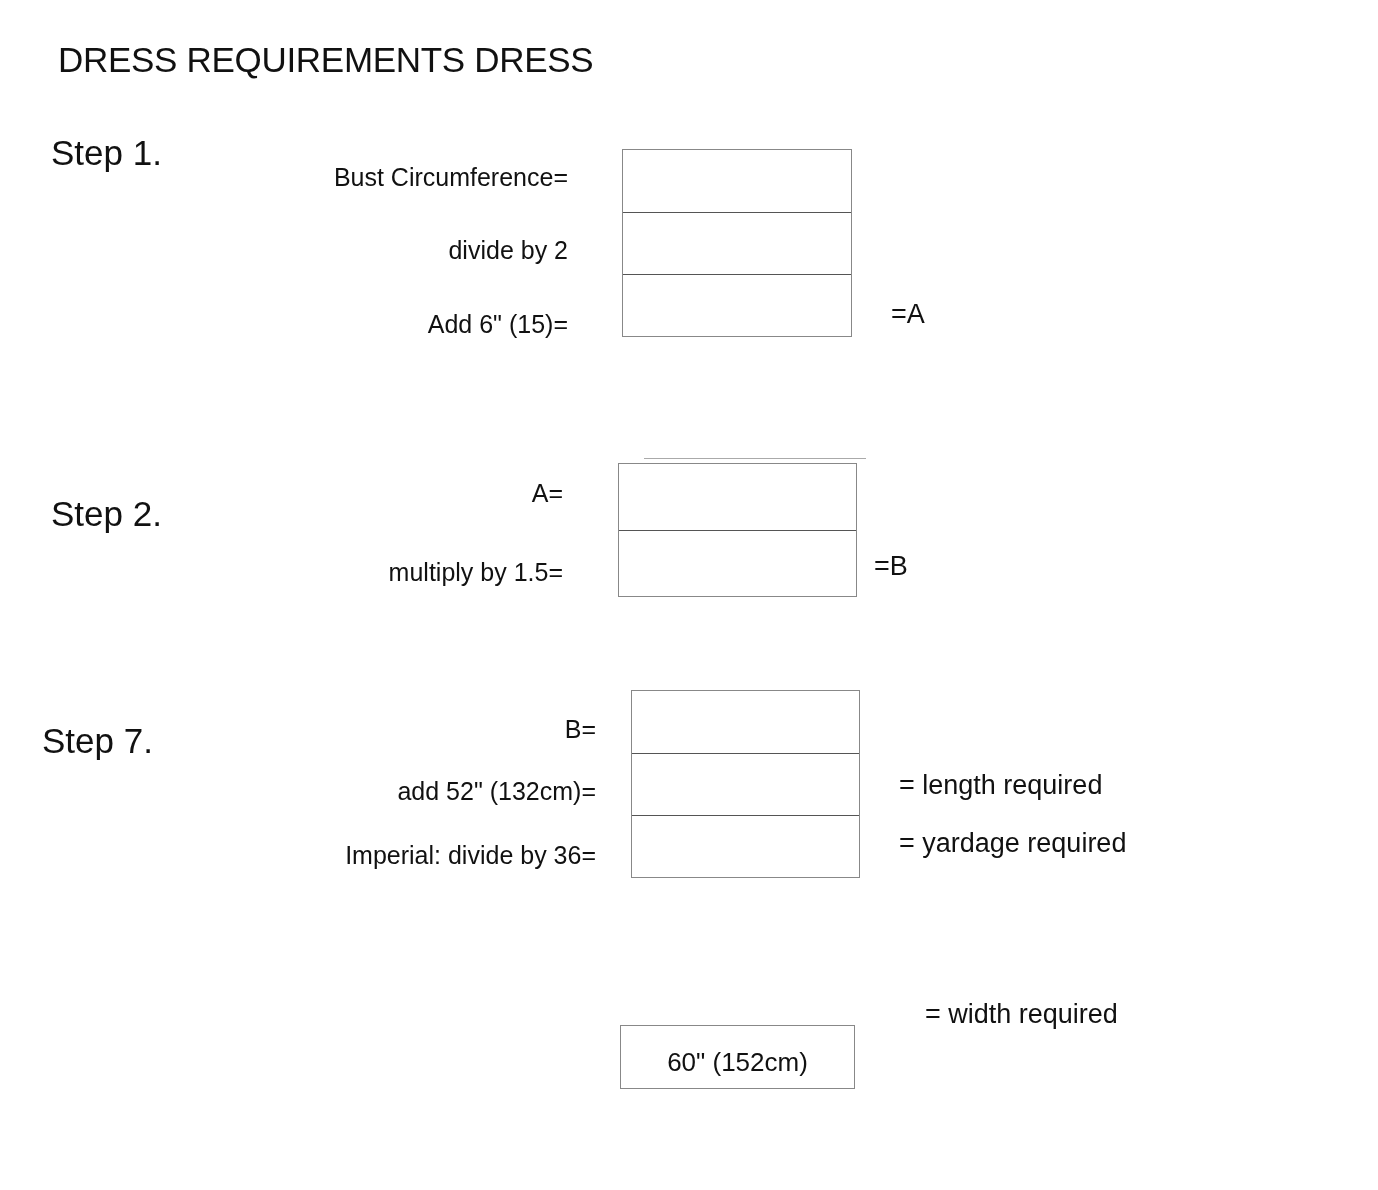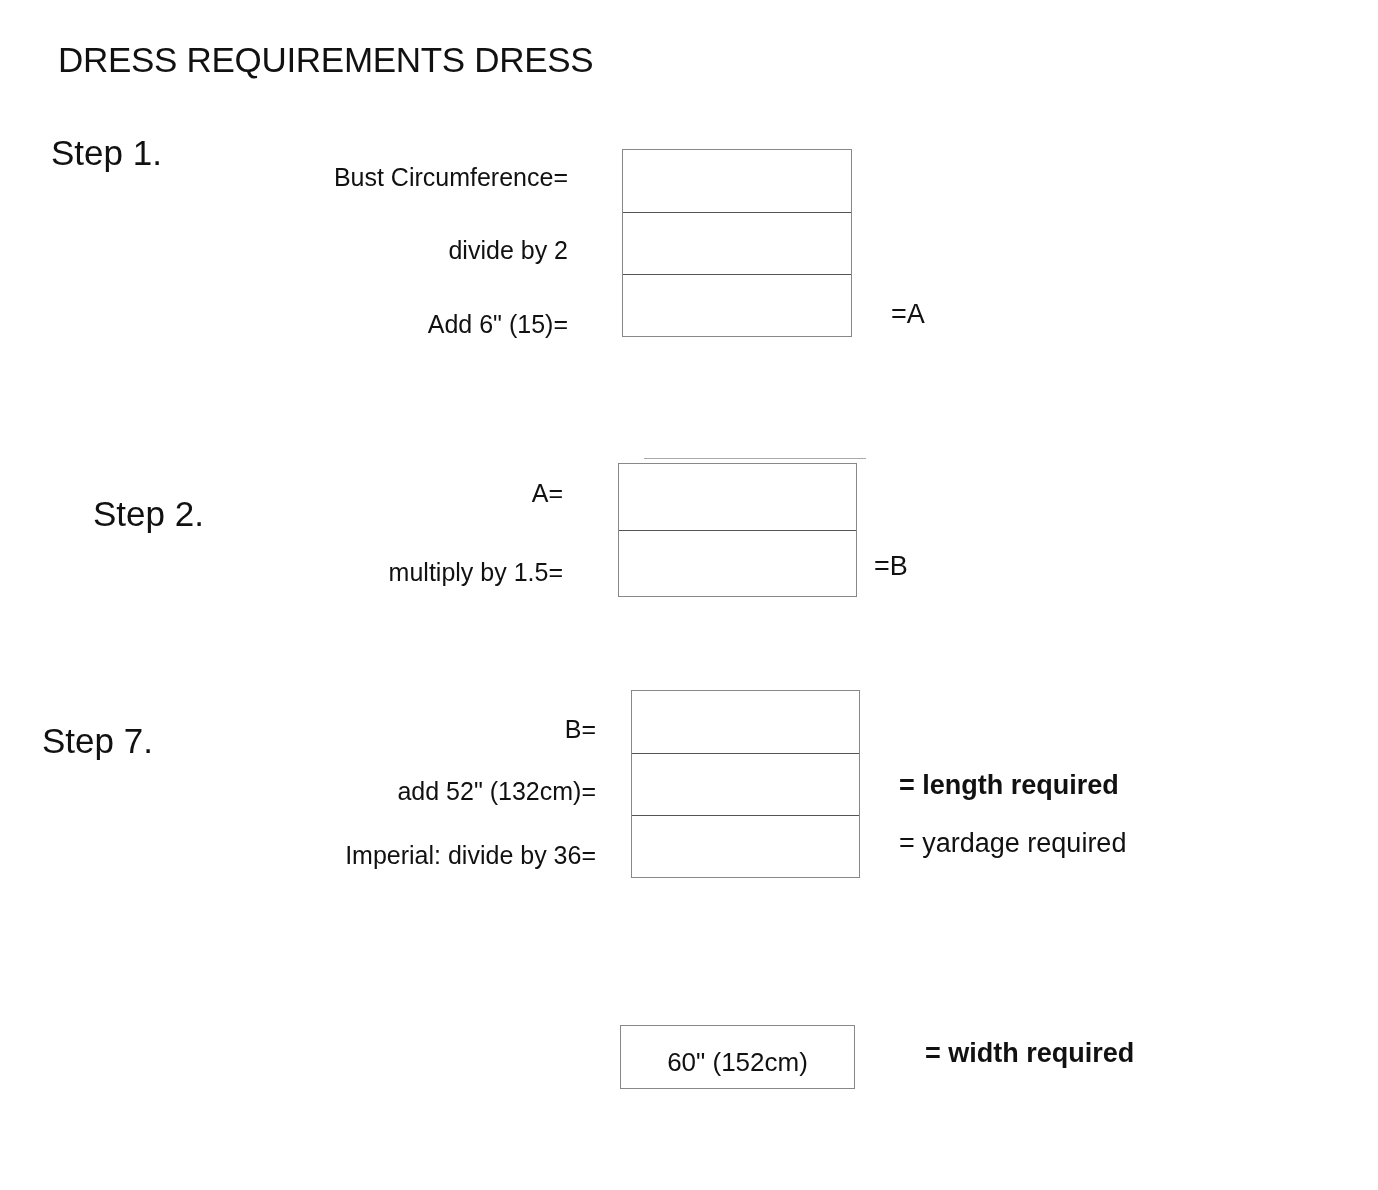--- a/index.html
+++ b/index.html
@@ -43,21 +43,21 @@
     </div>
     <div class="cell divider" style="top:124px; height:62px;">
       <input type="text" value="" style="">
     </div>
   </div>
 
   <div class="abs note" style="left:891px; top:299px;">=A</div>
 </section>
 
 <section>
-  <div class="abs step" style="left:51px; top:494px;margin-left:42px;">Step 2.</div>
+  <div class="abs step" style="left:51px; top:494px;">Step 2.</div>
 
   <div class="abs label" style="right:815px; top:479px;">A=</div>
   <div class="abs label" style="right:815px; top:558px;margin-left:34px;">multiply by 1.5=</div>
 
   <div class="stray-line" style="left:644px; top:458px; width:222px;"></div>
 
   <div class="box" style="left:618px; top:463px; width:239px; height:134px;">
     <div class="cell" style="top:0; height:66px;">
       <input type="text" value="" style="">
     </div>
@@ -81,22 +81,22 @@
       <input type="text" value="" style="">
     </div>
     <div class="cell divider" style="top:62px; height:62px;">
       <input type="text" value="" style="">
     </div>
     <div class="cell divider" style="top:124px; height:62px;">
       <input type="text" value="" style="">
     </div>
   </div>
 
-  <div class="abs note" style="left:899px; top:770px;font-weight:bold;">= length required</div>
+  <div class="abs note" style="left:899px; top:770px;">= length required</div>
   <div class="abs note" style="left:899px; top:828px;">= yardage required</div>
 </section>
 
 <section>
   <div class="box" style="left:620px; top:1025px; width:235px; height:64px;">
     <div class="fixed-text" style="top:21px;">60" (152cm)</div>
   </div>
-  <div class="abs note" style="left:925px; top:1038px;font-weight:bold;">= width required</div>
+  <div class="abs note" style="left:925px; top:999px;">= width required</div>
 </section>
 
 </body></html>

